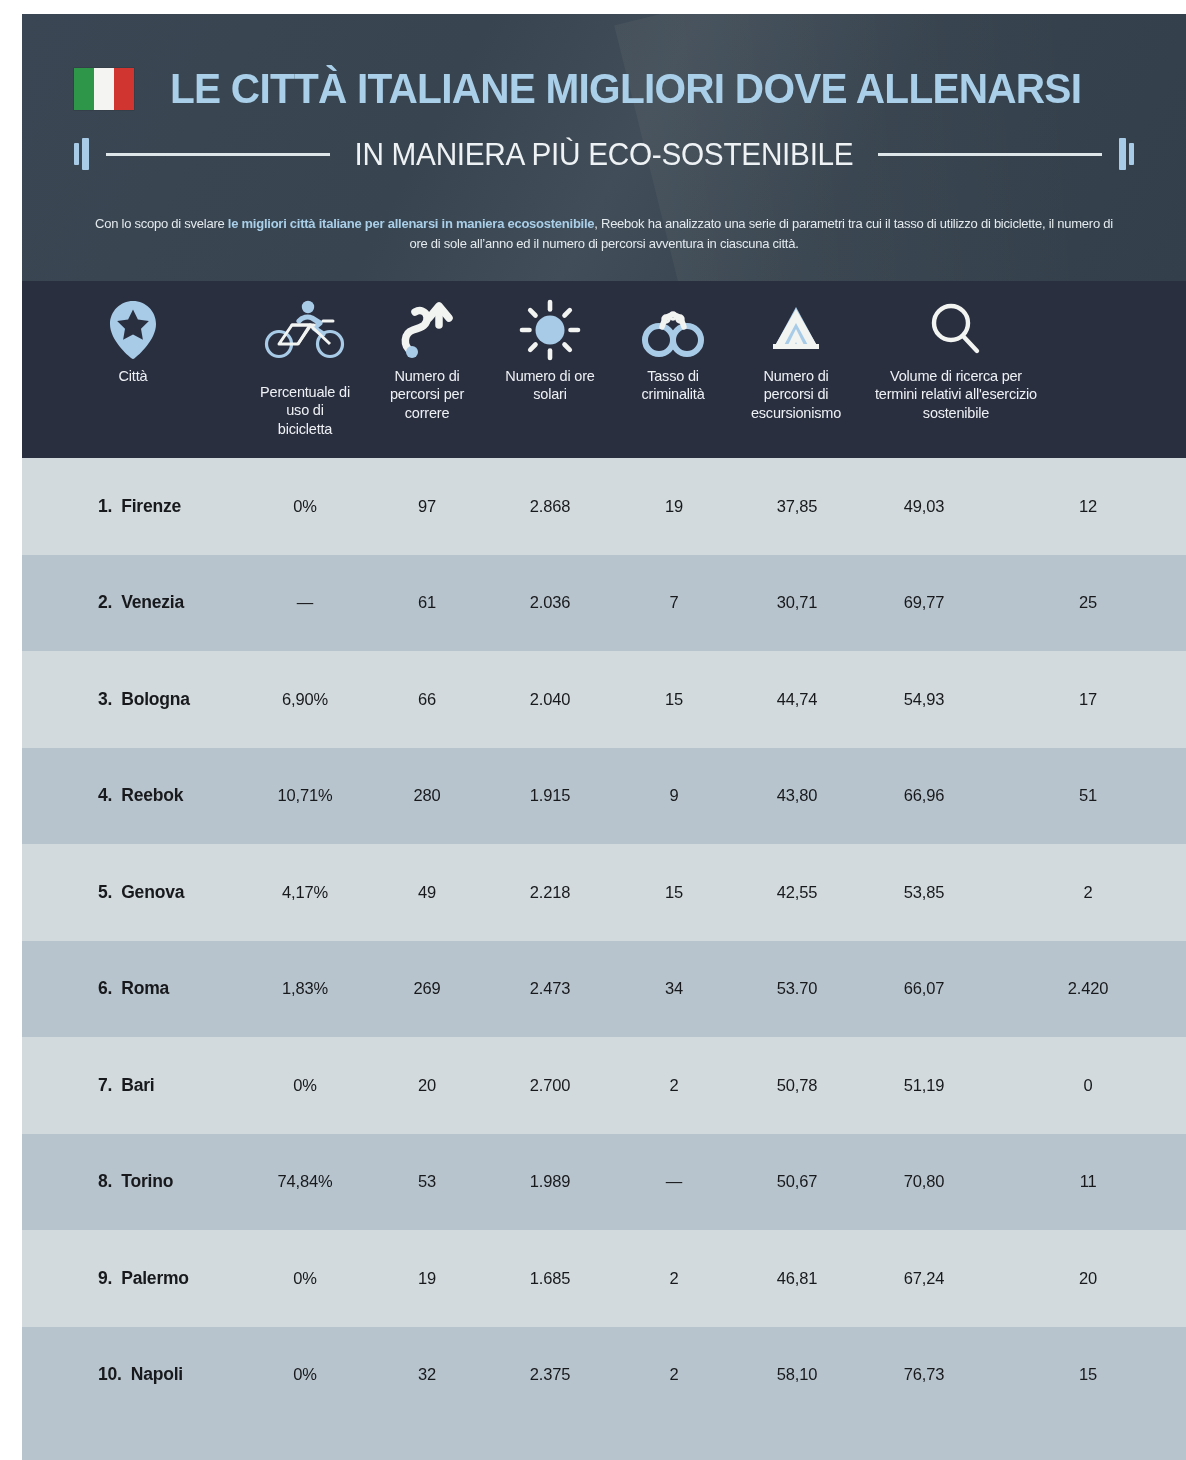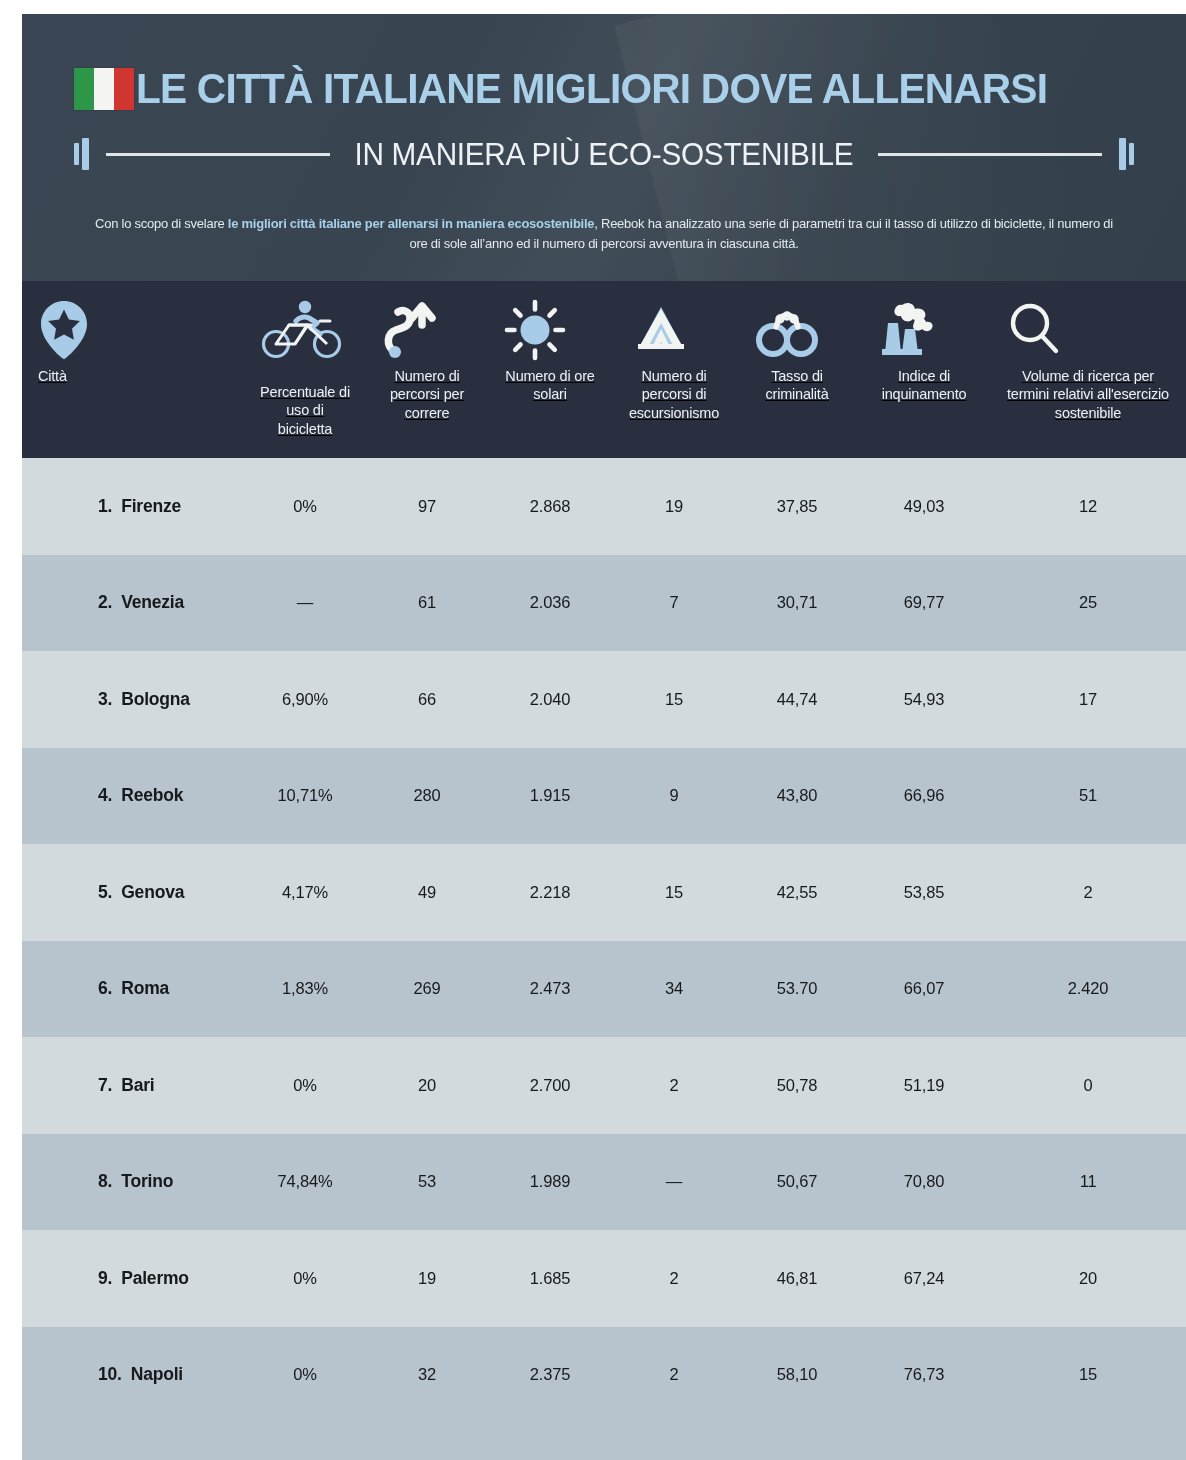--- a/index.html
+++ b/index.html
@@ -41,21 +41,21 @@
     pointer-events: none;
   }
 
   .title-row {
     position: absolute;
     left: 52px;
     top: 54px;
     width: 1060px;
     display: flex;
     align-items: center;
-    gap: 2px;
+    gap: 36px;
   }
   .flag {
     width: 60px;
     height: 42px;
     display: flex;
     flex-shrink: 0;
     box-shadow: 0 0 0 0.5px rgba(0,0,0,0.18);
   }
   .flag i { display: block; width: 20px; height: 42px; }
   .flag .f-g { background: #2e9649; }
@@ -122,24 +122,23 @@
 
   .thead {
     display: flex;
     background: #2a2f40;
     height: 177px;
     padding-top: 12px;
   }
   .th {
     display: flex;
     flex-direction: column;
-    align-items: flex-start;
+    align-items: center;
     justify-content: flex-start;
     padding: 0 16px;
-    text-decoration: underline;
   }
   .th .ic {
     height: 74px;
     display: flex;
     align-items: center;
     justify-content: center;
   }
   .th-label {
     font-size: 14.5px;
     line-height: 1.27;
@@ -286,58 +285,46 @@
               <path d="M11.2 11.2l5.3 5.3"></path>
                 <path d="M45.5 45.5l5.3 5.3"></path>
               <path d="M50.8 11.2l-5.3 5.3"></path>
                 <path d="M16.5 45.5l-5.3 5.3"></path>
             </g>
           </svg>
         </span>
         <span class="th-label">Numero di ore solari</span>
       </div>
 
-      <div class="th c4">
-        <span class="ic">
-          <svg width="66" height="62" viewBox="0 0 66 62">
-            <path d="M33 8L53 45H13z" fill="#a8cce8"></path>
-            <path d="M33 10L56 50h-9L33 24 19 50h-9z" fill="#f2f4f2"></path>
-            <path d="M33 30l10 20h-7l-3-7-3 7h-7z" fill="#f2f4f2"></path>
-            <rect x="10" y="45" width="46" height="5" fill="#f2f4f2"></rect>
-          </svg>
-        </span>
-        <span class="th-label">Numero di percorsi di escursionismo</span>
-      </div>
-
       <div class="th c5">
         <span class="ic">
           <svg width="70" height="62" viewBox="0 0 70 62">
             <circle cx="21" cy="41" r="14" fill="none" stroke="#a8cce8" stroke-width="6"></circle>
             <circle cx="49" cy="41" r="14" fill="none" stroke="#a8cce8" stroke-width="6"></circle>
             <path d="M24 28c2-8 6-12 11-12s9 4 11 12" fill="none" stroke="#f2f4f2" stroke-width="5.4" stroke-linecap="round"></path>
             <circle cx="28" cy="20" r="3.4" fill="none" stroke="#f2f4f2" stroke-width="2.6"></circle>
             <circle cx="35" cy="17" r="3.4" fill="none" stroke="#f2f4f2" stroke-width="2.6"></circle>
             <circle cx="42" cy="20" r="3.4" fill="none" stroke="#f2f4f2" stroke-width="2.6"></circle>
           </svg>
         </span>
         <span class="th-label">Tasso di criminalità</span>
       </div>
 
-      <div class="th c6">
-        <span class="ic">
-          <svg width="62" height="62" viewBox="0 0 62 62">
-            <path d="M28 6c5-4 12-2 13 4 7-2 12 3 10 8-2 5-9 5-12 2-3 4-11 3-12-3-5 1-8-3-6-7 1-3 4-5 7-4z" fill="#f2f4f2"></path>
-            <path d="M41 20c4-3 10-1 11 3 5-1 8 3 6 6-2 4-7 4-10 1-3 3-9 2-9-3z" fill="#f2f4f2"></path>
-            <path d="M14 24h10l3 30H11z" fill="#a8cce8"></path>
-            <path d="M31 30h10l3 24H28z" fill="#a8cce8"></path>
-            <rect x="8" y="50" width="40" height="6" fill="#a8cce8"></rect>
-          </svg>
-        </span>
-        <span class="th-label">Indice di inquinamento</span>
-      </div>
+      <div class="th c4">
+        <span class="ic">
+          <svg width="66" height="62" viewBox="0 0 66 62">
+            <path d="M33 8L53 45H13z" fill="#a8cce8"></path>
+            <path d="M33 10L56 50h-9L33 24 19 50h-9z" fill="#f2f4f2"></path>
+            <path d="M33 30l10 20h-7l-3-7-3 7h-7z" fill="#f2f4f2"></path>
+            <rect x="10" y="45" width="46" height="5" fill="#f2f4f2"></rect>
+          </svg>
+        </span>
+        <span class="th-label">Numero di percorsi di escursionismo</span>
+      </div>
+
 
       <div class="th c7">
         <span class="ic">
           <svg width="58" height="62" viewBox="0 0 58 62">
             <circle cx="24" cy="24" r="17" fill="none" stroke="#f2f4f2" stroke-width="4.4"></circle>
             <path d="M36 37l14 15" stroke="#f2f4f2" stroke-width="4.4" stroke-linecap="round"></path>
           </svg>
         </span>
         <span class="th-label">Volume di ricerca per termini relativi all'esercizio sostenibile</span>
       </div>

